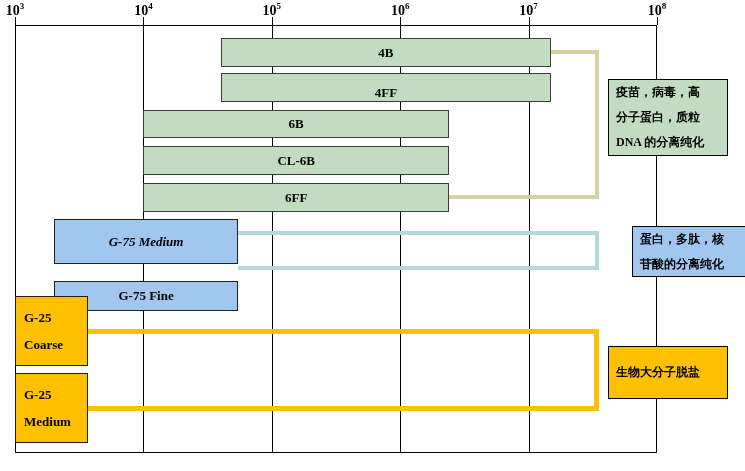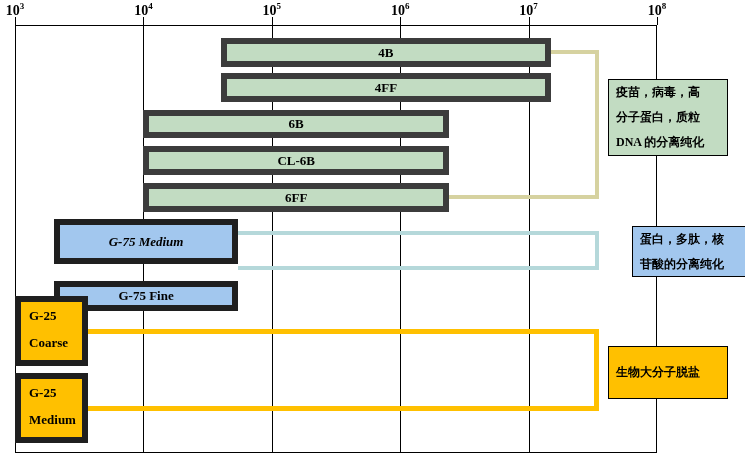--- a/index.html
+++ b/index.html
@@ -3,23 +3,23 @@
 <meta charset="utf-8">
 <style>
   html,body{margin:0;padding:0;background:#ffffff;}
   body{font-family:"Liberation Serif","DejaVu Serif",serif;color:#000;}
   #chart{position:relative;width:745px;height:471px;background:#ffffff;overflow:hidden;}
   .plot-border{position:absolute;border:1px solid #000;box-sizing:border-box;z-index:1;background:transparent;}
   .gridline{position:absolute;width:1px;background:#000;z-index:1;}
   .tick-stub{position:absolute;width:1px;background:#000;z-index:1;}
   .tick-label{position:absolute;transform:translateX(-50%);font-weight:bold;font-size:14px;white-space:nowrap;z-index:2;}
   .tick-label sup{font-size:9px;line-height:0;}
-  .bar{position:absolute;box-sizing:border-box;border:6px solid #7f1d1d;display:flex;
+  .bar{position:absolute;box-sizing:border-box;border:1px solid #7f1d1d;display:flex;
        align-items:center;justify-content:center;font-weight:bold;font-size:13px;z-index:3;}
-  .bar.multiline{flex-direction:column;align-items:flex-start;justify-content:flex-start;
+  .bar.multiline{flex-direction:column;align-items:flex-start;justify-content:center;
        padding-left:8px;line-height:27px;}
   .bar .bar-line{line-height:27px;}
   .seg{position:absolute;z-index:2;}
   .annot{position:absolute;box-sizing:border-box;border:1px solid #000;display:flex;flex-direction:column;
          justify-content:center;padding:2px 7px;font-weight:bold;font-size:12px;z-index:5;}
   .annot .line{line-height:25px;white-space:nowrap;}
 </style>
 </head>
 <body>
 
@@ -37,21 +37,21 @@
     <div class="tick-stub" style="left: 400.2px; top: 17px; height: 8px;"></div>
     <div class="tick-label" style="left: 400.2px; top: 3px;">10<sup>6</sup></div>
     <div class="gridline" style="left: 528.6px; top: 25px; height: 428px;"></div>
     <div class="tick-stub" style="left: 528.6px; top: 17px; height: 8px;"></div>
     <div class="tick-label" style="left: 528.6px; top: 3px;">10<sup>7</sup></div>
     <div class="tick-stub" style="left: 657px; top: 17px; height: 8px;"></div>
     <div class="tick-label" style="left: 657px; top: 3px;">10<sup>8</sup></div>
     <div class="bar" style="left: 220.7px; top: 38px; width: 330.5px; height: 29px; background: rgb(194, 220, 194); border-color: rgb(60, 60, 60);">
       <div>4B</div>
     </div>
-    <div class="bar" style="left: 220.7px; top: 73px; width: 330.5px; height: 29px; background: rgb(194, 220, 194); border-color: rgb(60, 60, 60);">
+    <div class="bar" style="left: 220.7px; top: 73px; width: 330.5px; height: 29px; background: rgb(194, 220, 194); border-color: rgb(60, 60, 60); align-items: flex-end;">
       <div>4FF</div>
     </div>
     <div class="bar" style="left: 143.4px; top: 110px; width: 305.6px; height: 28px; background: rgb(194, 220, 194); border-color: rgb(60, 60, 60);">
       <div>6B</div>
     </div>
     <div class="bar" style="left: 143.4px; top: 146px; width: 305.6px; height: 29px; background: rgb(194, 220, 194); border-color: rgb(60, 60, 60);">
       <div>CL-6B</div>
     </div>
     <div class="bar" style="left: 143.4px; top: 183px; width: 305.6px; height: 29px; background: rgb(194, 220, 194); border-color: rgb(60, 60, 60);">
       <div>6FF</div>

